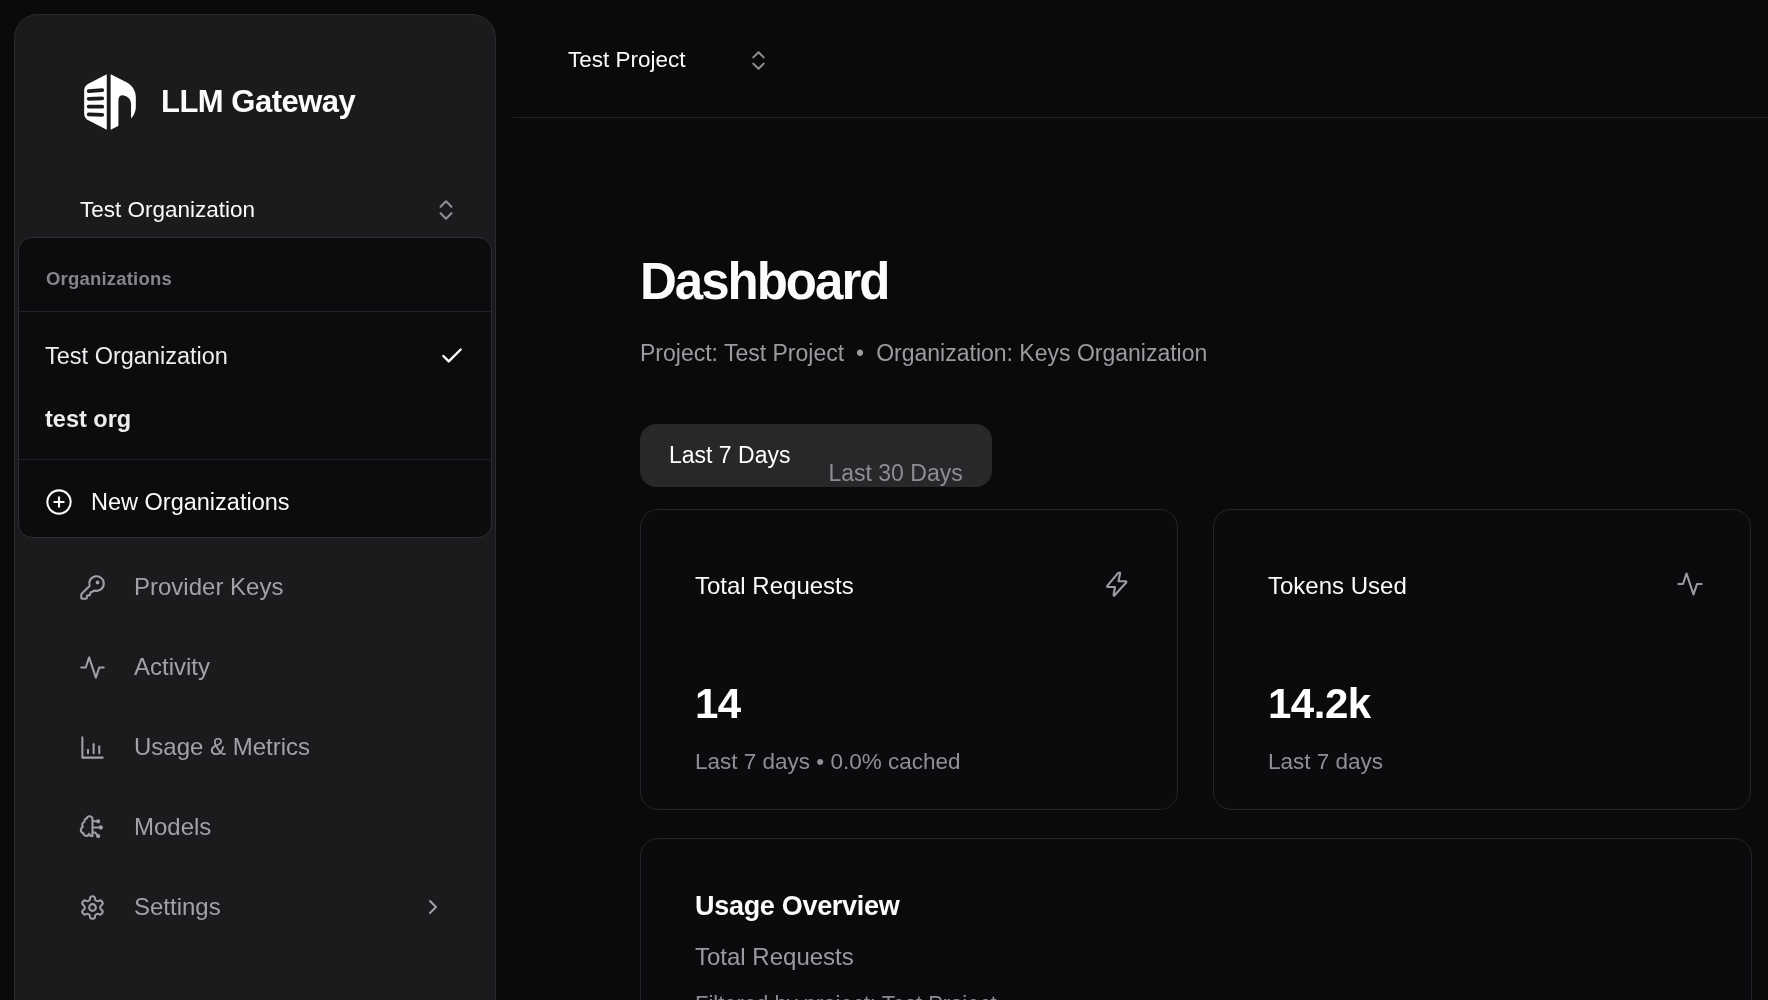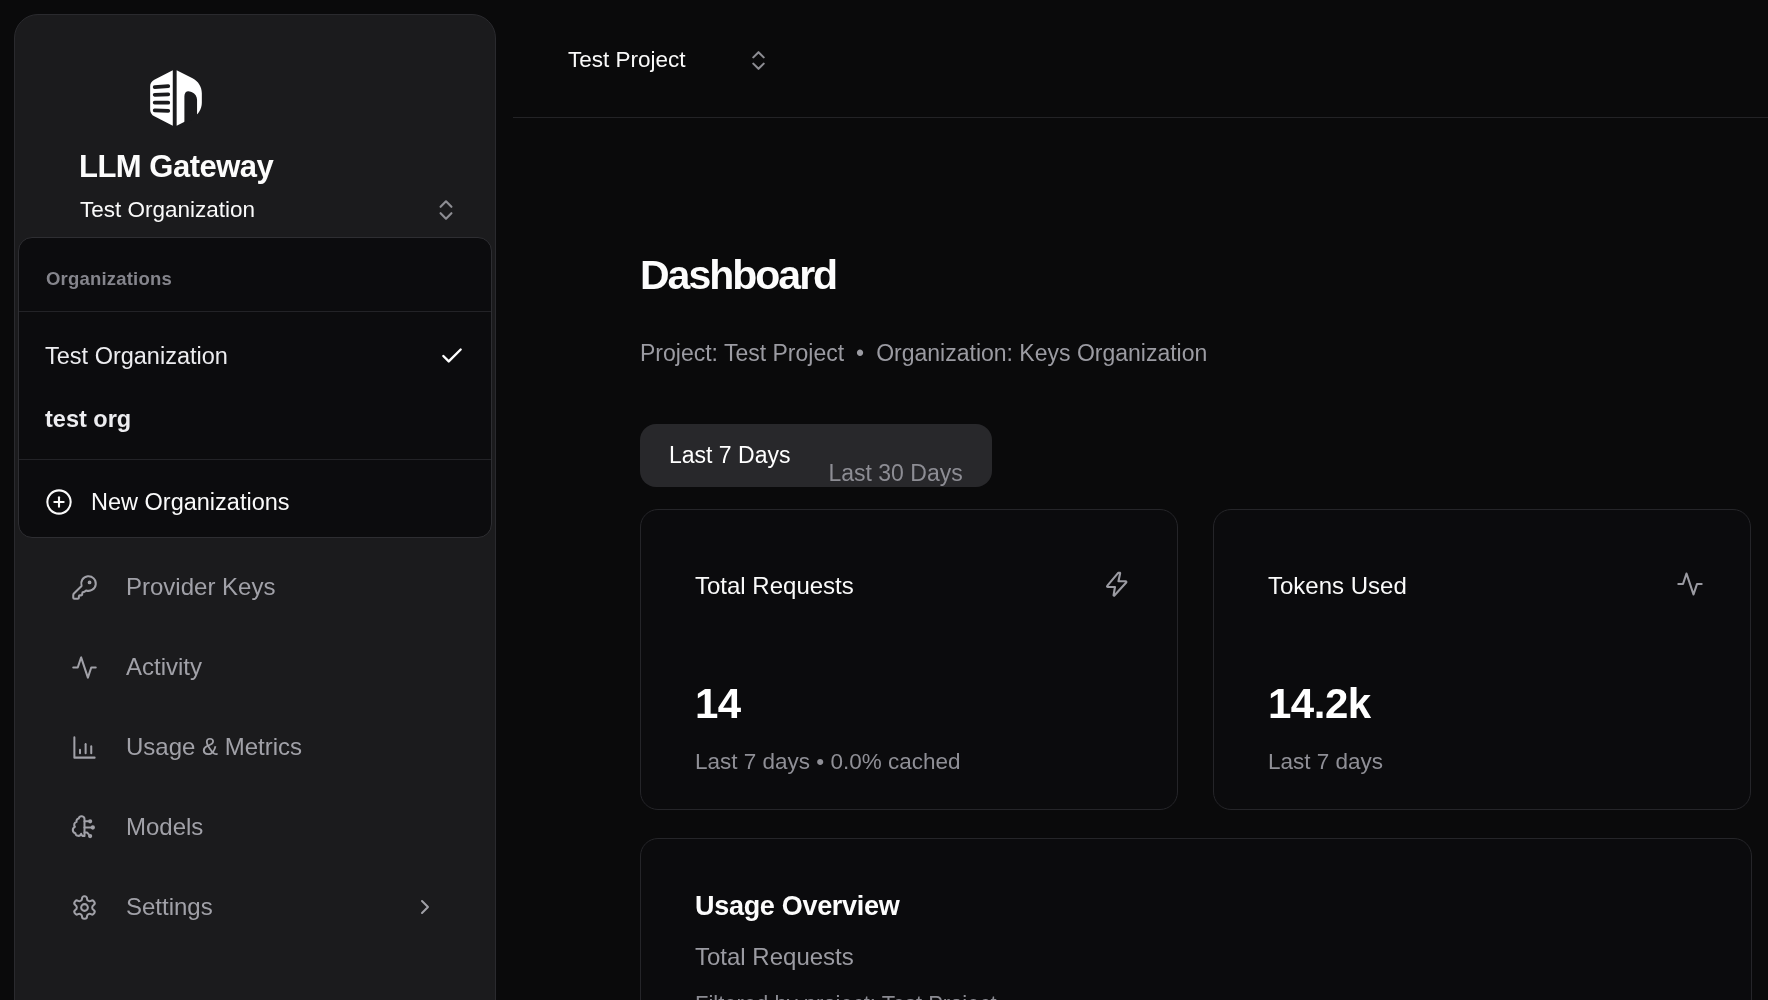--- a/index.html
+++ b/index.html
@@ -55,42 +55,42 @@
     padding:0 26px;
     font-size:23.5px; color:#ededf0;
     cursor:pointer; z-index:6;
   }
   .pop-item .check { color:#fff; }
   .pop-item.new-org { justify-content:flex-start; gap:18px; color:#fafafa; }
   .pop-item.new-org .plus { color:#fafafa; }
 
   
   .nav-item {
-    left:56px; width:400px; height:44px;
+    left:64px; width:400px; height:44px;
     display:flex; align-items:center; gap:28px;
     color:#a1a1a8; font-size:24px;
     cursor:pointer;
   }
   .nav-item .nav-icon { color:#a1a1a8; flex:0 0 auto; }
   .nav-item .spacer { flex:1; }
   .nav-item .chev-right { color:#a1a1a8; }
 
   
   .topbar-project {
     left:568px; top:34px; height:52px;
     display:flex; align-items:center; gap:60px;
     background:transparent; border:none; cursor:pointer; font-family:inherit;text-align:center;
   }
   .topbar-project .proj-label { font-size:22.5px; color:#fafafa; }
   .topbar-divider { left:513px; top:117px; width:1255px; height:1px; background:#232326; }
 
   
   .page-title {
     left:640px; top:252px;
-    font-size:41px; font-weight:700; letter-spacing:-2px; color:#fcfcfc;text-align:center;
+    font-size:51px; font-weight:700; letter-spacing:-2px; color:#fcfcfc;text-align:center;
   }
   .page-subtitle {
     left:640px; top:339px; height:28px;
     display:flex; align-items:center; gap:12px;
     font-size:23px; color:#9b9ba2;
   }
   .range-toggle {
     left:640px; top:424px; height:63px;
     display:inline-flex; align-items:center; gap:38px;
     padding:0 29px;
@@ -123,21 +123,21 @@
   .usage-sub   { position:absolute; left:54px; top:104px; font-size:24px; color:#9b9ba2; }
   .usage-note  { position:absolute; left:54px; top:152px; font-size:22px; color:#8b8b92; }
 </style>
 </head>
 <body>
 
 <div id="app">
 
   <aside class="abs sidebar">
 
-    <div class="abs brand-row" style="position:absolute;flex-direction:column;">
+    <div class="abs brand-row" style="position:absolute;">
       <span>
         <svg width="62" height="62" viewBox="0 0 48 48" fill="none">
           <path d="M21.5 2.5v43L7.2 38.2C5.2 37.2 4 35.3 4 33.1V14.9c0-2.2 1.2-4.1 3.2-5.1L21.5 2.5z" fill="#fff"></path>
           <g stroke="#1b1b1d" stroke-width="2.9" stroke-linecap="round">
             <line x1="7.5" y1="15.5" x2="18" y2="14.8"></line>
             <line x1="7.5" y1="21.5" x2="18" y2="21.2"></line>
             <line x1="7.5" y1="27.5" x2="18" y2="27.6"></line>
             <line x1="7.5" y1="33.5" x2="18" y2="34"></line>
           </g>
           <path d="M24.5 2.5l12.3 6.2c4.4 2.2 7.2 6.7 7.2 11.6v7.4c0 4.9-2.8 9.4-7.2 11.6L24.5 45.5v-43z" fill="#fff"></path>

